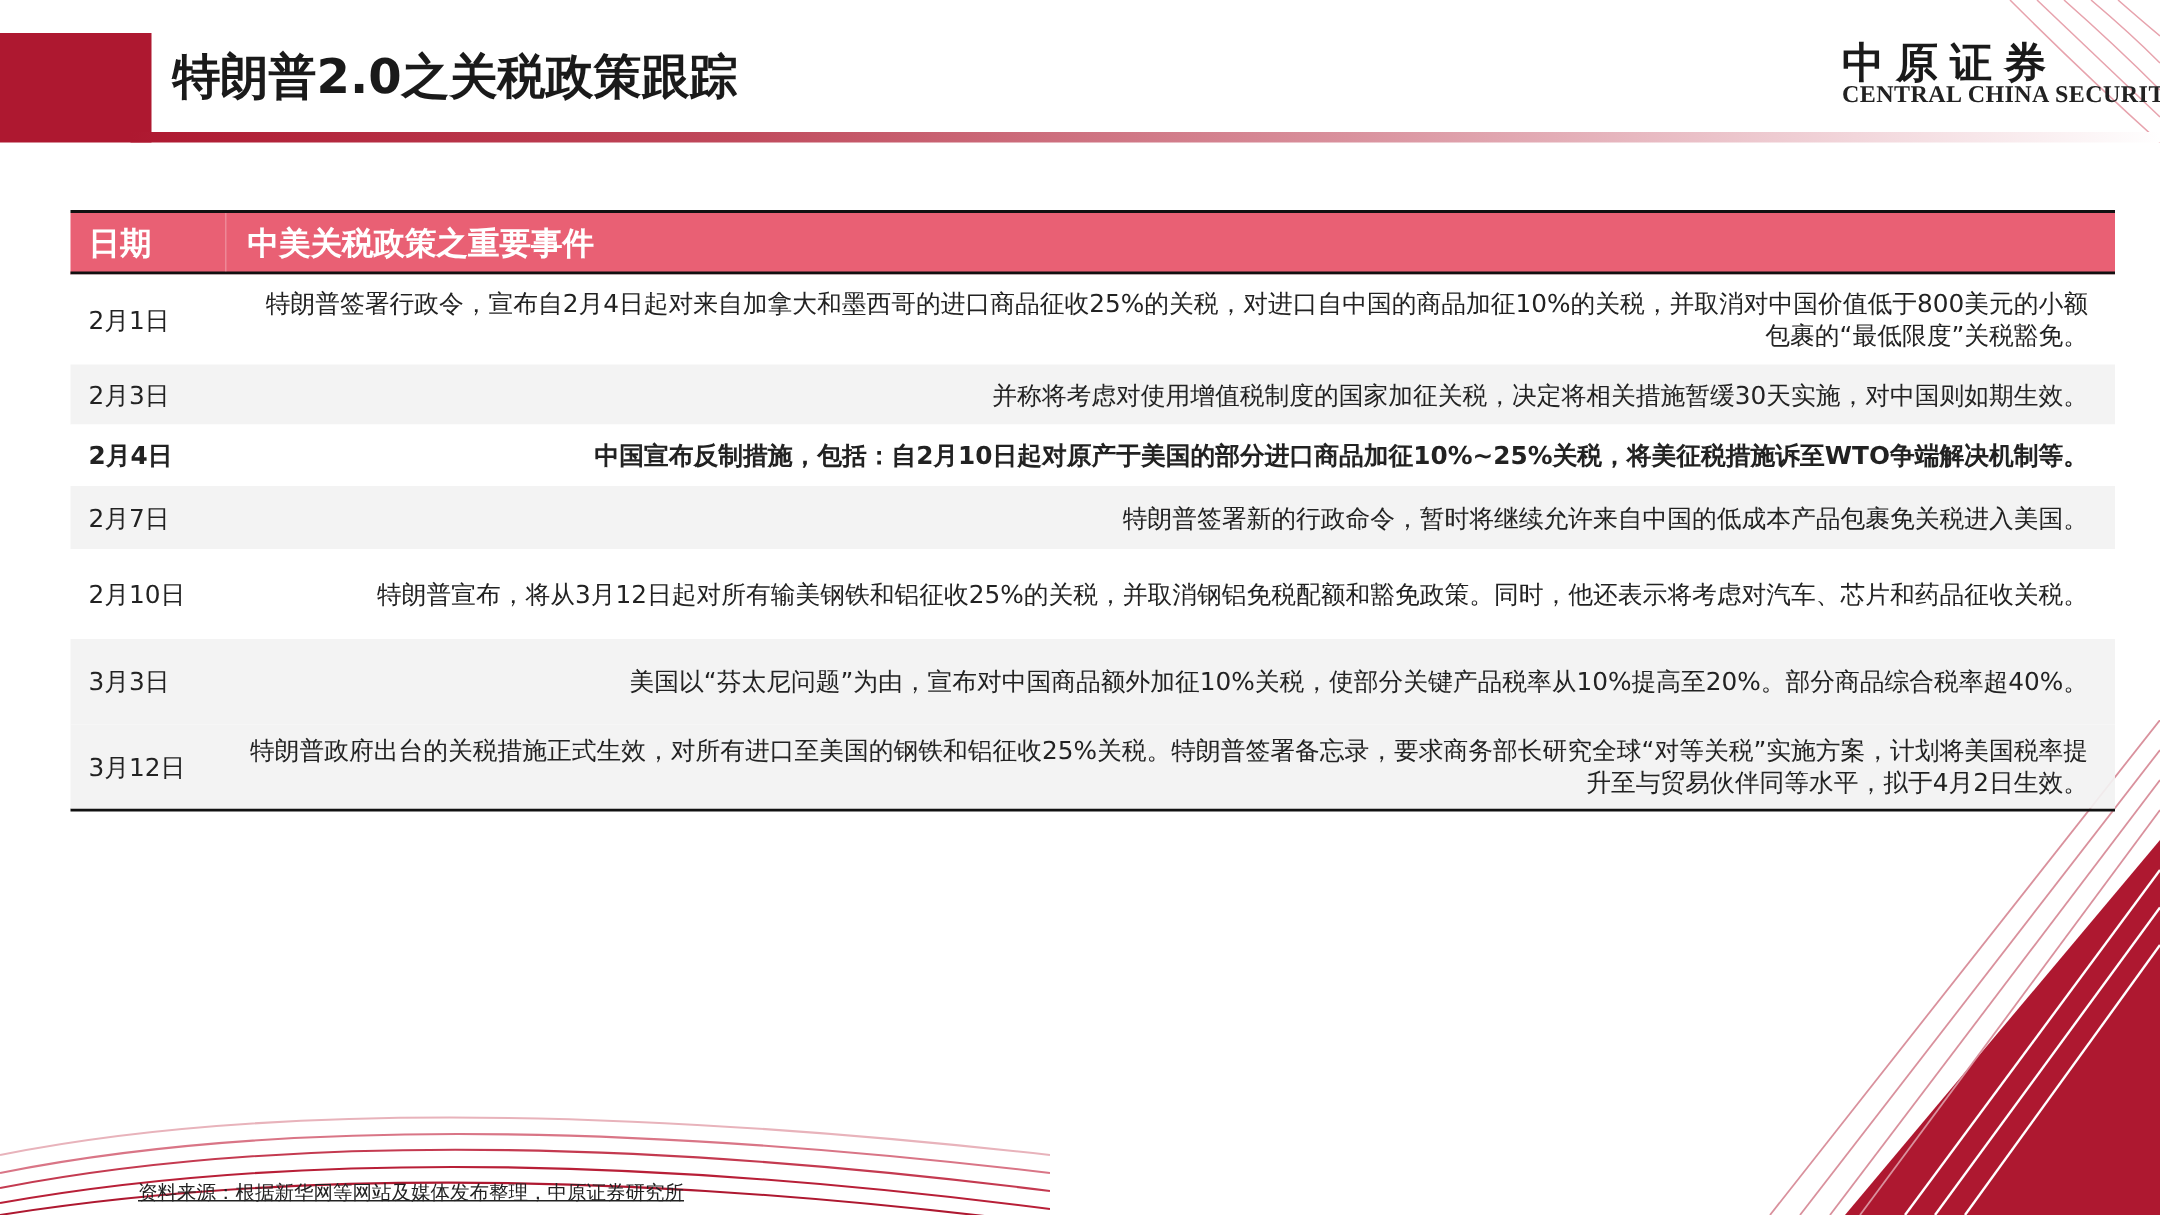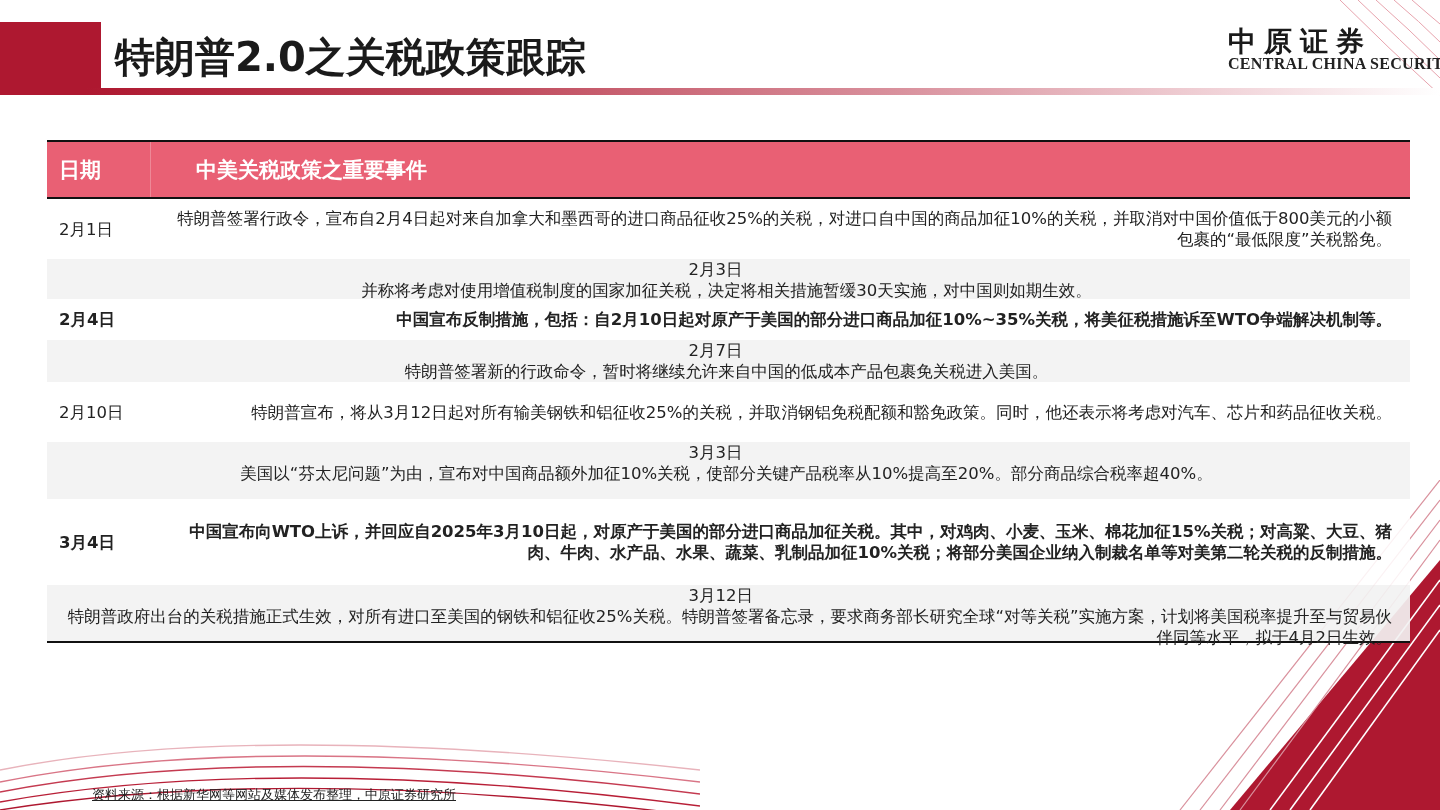--- a/index.html
+++ b/index.html
@@ -7,38 +7,38 @@
   body { position: relative; font-family: "DejaVu Sans", "Liberation Sans", sans-serif; color: #222; }
 
   
   .deco-curves { position: absolute; left: 0; top: 730px; width: 700px; height: 80px; z-index: 0; }
   
   .deco-corner { position: absolute; right: 0; top: 480px; width: 320px; height: 330px; z-index: 0; }
   .deco-top-arcs { position: absolute; right: 0; top: 0; width: 120px; height: 110px; z-index: 0; }
 
   
   .title-block { position: absolute; left: 0; top: 22px; width: 101px; height: 73px; background: #ae1830; }
-  .title-text { position: absolute; left: 115px; top: 30px; font-size: 40px; font-weight: bold; color: #1a1a1a; letter-spacing: 0px; white-space: nowrap; }
+  .title-text { position: absolute; left: 115px; top: 30px; font-size: 32px; font-weight: bold; color: #1a1a1a; letter-spacing: 0px; white-space: nowrap; }
   .title-rule { position: absolute; left: 87px; top: 88px; width: 1353px; height: 7px;
     background: linear-gradient(to right, #ae1830 0%, #c04a5c 30%, #d9919d 60%, #f2d6db 85%, #ffffff 100%); }
 
   .logo { position: absolute; left: 1214px; top: 22px; width: 240px; height: 48px; display: flex; align-items: flex-end; }
   .logo-mark { width: 46px; height: 46px; background: #ae1830; position: relative; overflow: hidden; }
   .logo-mark svg { position: absolute; left: 0; top: 0; }
   .logo-text { margin-left: 14px; display: flex; flex-direction: column; }
   .logo-cn { font-family: "DejaVu Serif", serif; font-size: 28px; font-weight: bold; color: #1a1a1a; letter-spacing: 8px; line-height: 32px; white-space: nowrap; }
   .logo-en { font-family: "Liberation Serif", serif; font-size: 16px; font-weight: bold; color: #222; letter-spacing: 0.3px; line-height: 12px; white-space: nowrap; }
 
   
   .table { position: absolute; left: 47px; top: 140px; width: 1363px; z-index: 1; border-top: 2px solid #111; border-bottom: 2px solid #111; }
-  .thead { display: flex; height: 57px; background: #e96074; border-bottom: 2px solid #111; color: #fff; font-weight: bold; font-size: 21px; align-items: center; gap: 31px; }
+  .thead { display: flex; height: 41px; background: #e96074; border-bottom: 2px solid #111; color: #fff; font-weight: bold; font-size: 21px; align-items: center; }
   .thead .c-date { width: 104px; padding-left: 12px; border-right: 1px solid rgba(255,255,255,0.25); height: 100%; display: flex; align-items: center; }
   .thead .c-event { padding-left: 14px; }
   .row { display: flex; align-items: center; font-size: 16.5px; line-height: 21px; }
-  .row.gray { background: rgba(242,242,242,0.92); flex-direction: column; }
+  .row.gray { background: rgba(242,242,242,0.92); }
   .row.white { background: rgba(255,255,255,0.88); }
   .row .c-date { width: 104px; padding-left: 12px; flex: none; white-space: nowrap; }
   .row .c-event { flex: 1; padding-left: 14px; padding-right: 18px; text-align: right; }
   .row.bold { font-weight: bold; }
 
   .source { position: absolute; left: 92px; top: 786px; font-size: 13px; color: #222; z-index: 1; white-space: nowrap; text-decoration: underline; }
 </style>
 </head>
 <body>
 
@@ -104,37 +104,33 @@
   <div class="row white" style="height:60px">
     <div class="c-date">2月1日</div>
     <div class="c-event">特朗普签署行政令，宣布自2月4日起对来自加拿大和墨西哥的进口商品征收25%的关税，对进口自中国的商品加征10%的关税，并取消对中国价值低于800美元的小额包裹的“最低限度”关税豁免。</div>
   </div>
   <div class="row gray" style="height:40px">
     <div class="c-date">2月3日</div>
     <div class="c-event">并称将考虑对使用增值税制度的国家加征关税，决定将相关措施暂缓30天实施，对中国则如期生效。</div>
   </div>
   <div class="row white bold" style="height:41px">
     <div class="c-date">2月4日</div>
-    <div class="c-event">中国宣布反制措施，包括：自2月10日起对原产于美国的部分进口商品加征10%~35%关税，将美征税措施诉至WTO争端解决机制等。</div>
+    <div class="c-event">中国宣布反制措施，包括：自2月10日起对原产于美国的部分进口商品加征10%~25%关税，将美征税措施诉至WTO争端解决机制等。</div>
   </div>
   <div class="row gray" style="height:42px">
     <div class="c-date">2月7日</div>
     <div class="c-event">特朗普签署新的行政命令，暂时将继续允许来自中国的低成本产品包裹免关税进入美国。</div>
   </div>
   <div class="row white" style="height:60px">
     <div class="c-date">2月10日</div>
     <div class="c-event">特朗普宣布，将从3月12日起对所有输美钢铁和铝征收25%的关税，并取消钢铝免税配额和豁免政策。同时，他还表示将考虑对汽车、芯片和药品征收关税。</div>
   </div>
   <div class="row gray" style="height:57px">
     <div class="c-date">3月3日</div>
     <div class="c-event">美国以“芬太尼问题”为由，宣布对中国商品额外加征10%关税，使部分关键产品税率从10%提高至20%。部分商品综合税率超40%。</div>
   </div>
-  <div class="row white bold" style="height:86px">
-    <div class="c-date">3月4日</div>
-    <div class="c-event">中国宣布向WTO上诉，并回应自2025年3月10日起，对原产于美国的部分进口商品加征关税。其中，对鸡肉、小麦、玉米、棉花加征15%关税；对高粱、大豆、猪肉、牛肉、水产品、水果、蔬菜、乳制品加征10%关税；将部分美国企业纳入制裁名单等对美第二轮关税的反制措施。</div>
-  </div>
   <div class="row gray" style="height:56px">
     <div class="c-date">3月12日</div>
     <div class="c-event">特朗普政府出台的关税措施正式生效，对所有进口至美国的钢铁和铝征收25%关税。特朗普签署备忘录，要求商务部长研究全球“对等关税”实施方案，计划将美国税率提升至与贸易伙伴同等水平，拟于4月2日生效。</div>
   </div>
 </div>
 
 <div class="source">资料来源：根据新华网等网站及媒体发布整理，中原证券研究所</div>
 
 </body></html>

